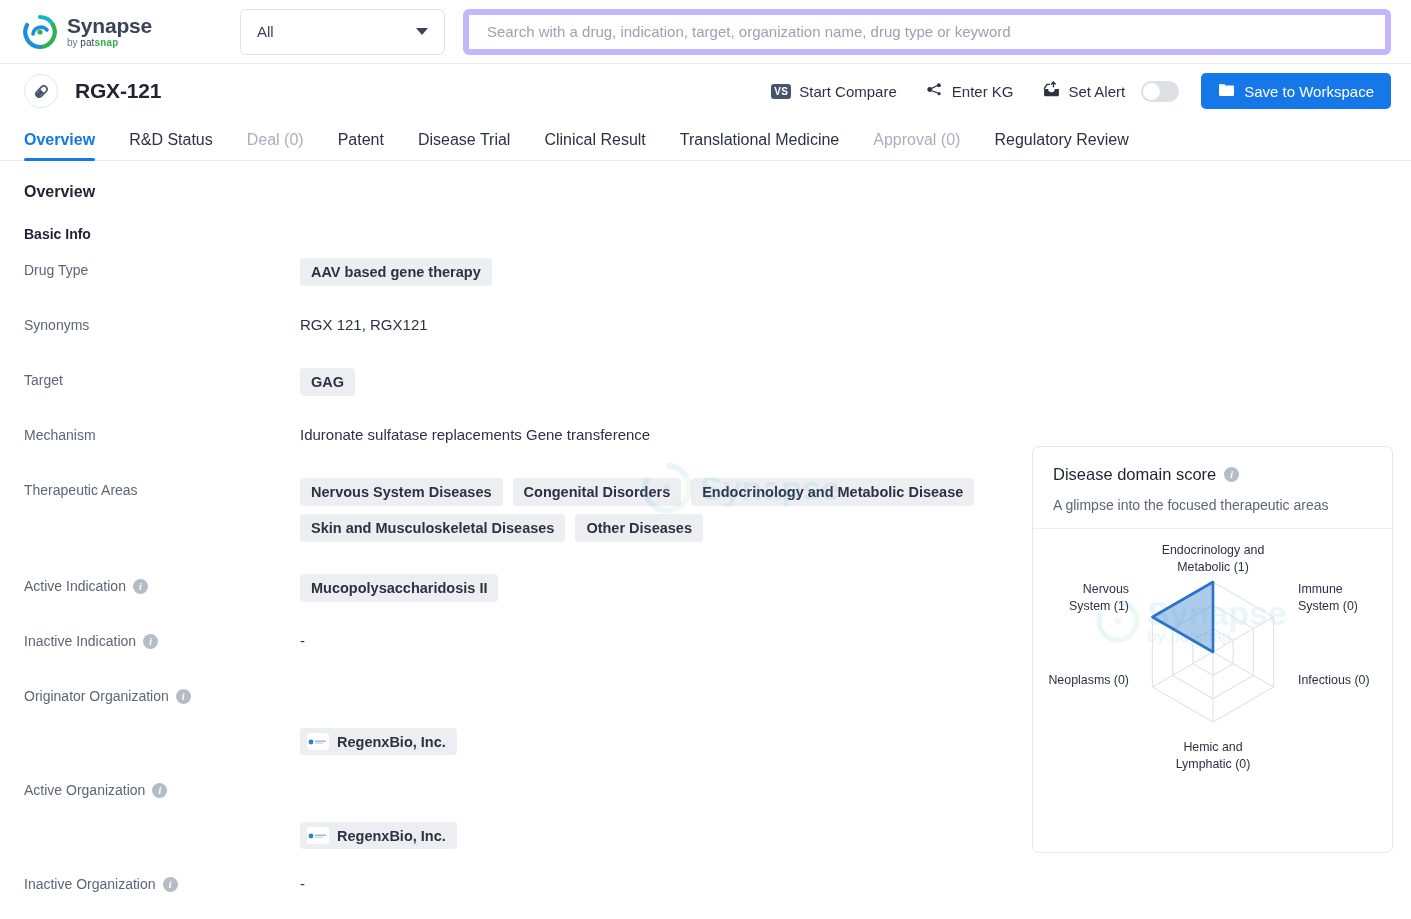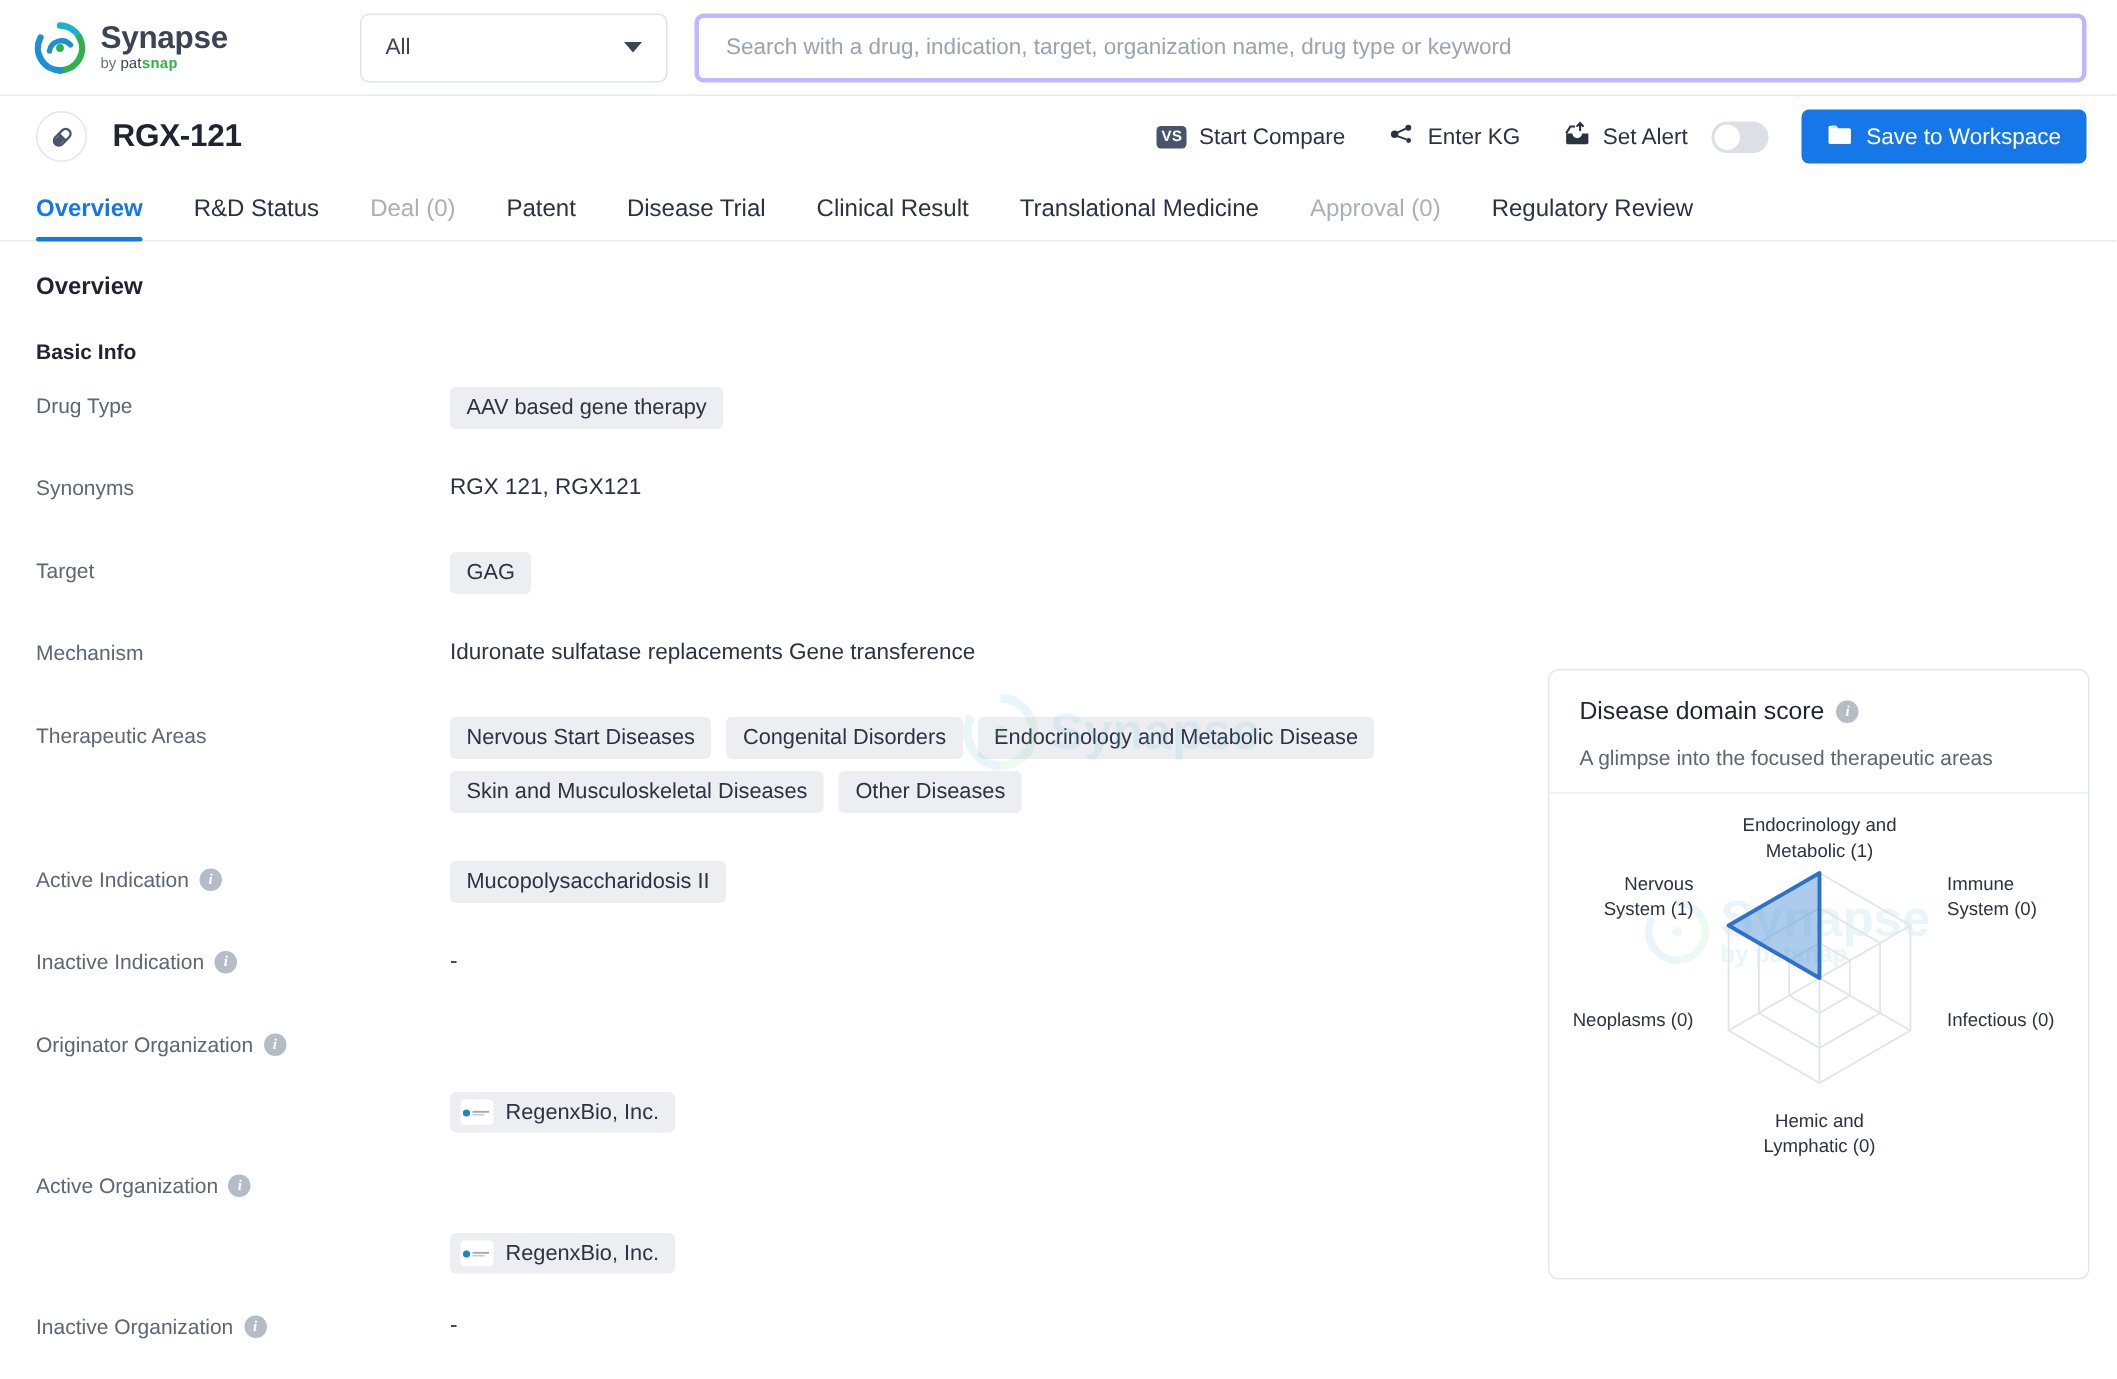--- a/index.html
+++ b/index.html
@@ -31,21 +31,21 @@
     width: 205px; height: 46px; margin-left: 38px;
     border: 1px solid #dfe3e9; border-radius: 6px;
     display: flex; align-items: center; justify-content: space-between;
     padding: 0 16px; font-size: 15px; color: #3c4椒;
     color: #3c4456; cursor: pointer; background: #fff;
   }
   .caret { width: 0; height: 0; border-left: 6px solid transparent; border-right: 6px solid transparent; border-top: 7px solid #3c4456; }
 
   .searchbox {
     flex: 1; height: 46px; margin-left: 18px;
-    border: 3px solid #c4b5fd; border-radius: 6px;
+    border: 6px solid #c4b5fd; border-radius: 6px;
     padding: 0 18px; font-size: 15px; color: #2b3241;
     outline: none; background: #fff;
     font-family: "Liberation Sans", sans-serif;
   }
   .searchbox::placeholder { color: #9aa3b0; }
 
   
   .drug-header {
     height: 54px; display: flex; align-items: center;
     padding: 0 20px 0 24px;
@@ -116,21 +116,21 @@
   .row-val { flex: 1; display: flex; flex-wrap: wrap; gap: 8px 10px; align-items: flex-start; padding-top: 2px; }
   .row-val.plain { padding-top: 5px; font-size: 15px; color: #2b3241; }
   .info-i {
     width: 15px; height: 15px; border-radius: 50%; background: #b6bcc6;
     color: #fff; font-size: 10px; font-weight: 700; font-style: italic;
     display: inline-flex; align-items: center; justify-content: center;
     flex: none; font-family: "Liberation Serif", serif;
   }
   .chip {
     background: #eceef2; border-radius: 4px; padding: 6px 11px;
-    font-size: 14.5px; color: #2b3241; white-space: nowrap;
+    font-size: 14.5px; color: #2b3241; white-space: nowrap; font-weight: bold;
   }
   .chip.org { display: flex; align-items: center; gap: 8px; padding: 5px 11px 5px 7px; margin-top: 44px; }
   .org-logo {
     width: 22px; height: 17px; background: #fff; border-radius: 3px;
     display: flex; align-items: center; justify-content: center; flex: none;
   }
   .phase-chip {
     border: 4px solid #ec4899; color: #1677e8; background: #fff;
     border-radius: 4px; padding: 6px 13px; font-size: 14.5px; white-space: nowrap;
   }
@@ -296,21 +296,21 @@
       <div class="row">
         <div class="row-label">Mechanism</div>
         <div class="row-val plain">
             <span class="mech-text">Iduronate sulfatase replacements  Gene transference</span>
           </div>
       </div>
 
       <div class="row">
         <div class="row-label">Therapeutic Areas</div>
         <div class="row-val" style="max-width:680px;">
-          <span class="chip">Nervous Start Diseases</span>
+          <span class="chip">Nervous System Diseases</span>
           <span class="chip">Congenital Disorders</span>
           <span class="chip">Endocrinology and Metabolic Disease</span>
           <span class="chip">Skin and Musculoskeletal Diseases</span>
           <span class="chip">Other Diseases</span>
         </div>
       </div>
 
       <div class="row" style="margin-top:30px;">
         <div class="row-label">
           <span>Active Indication</span>

